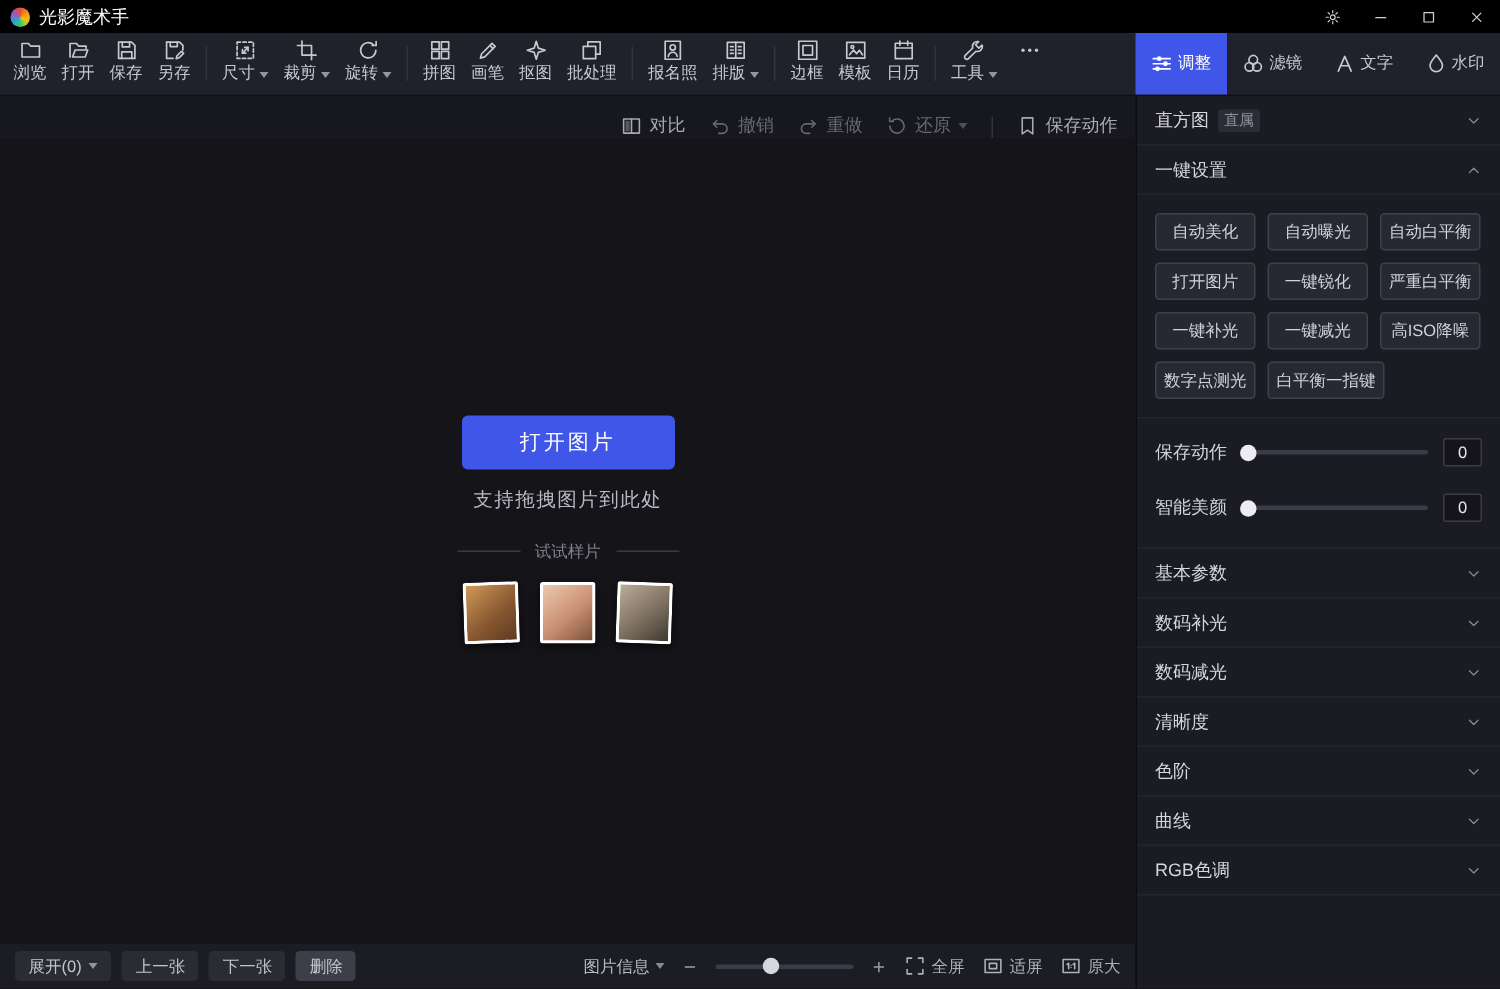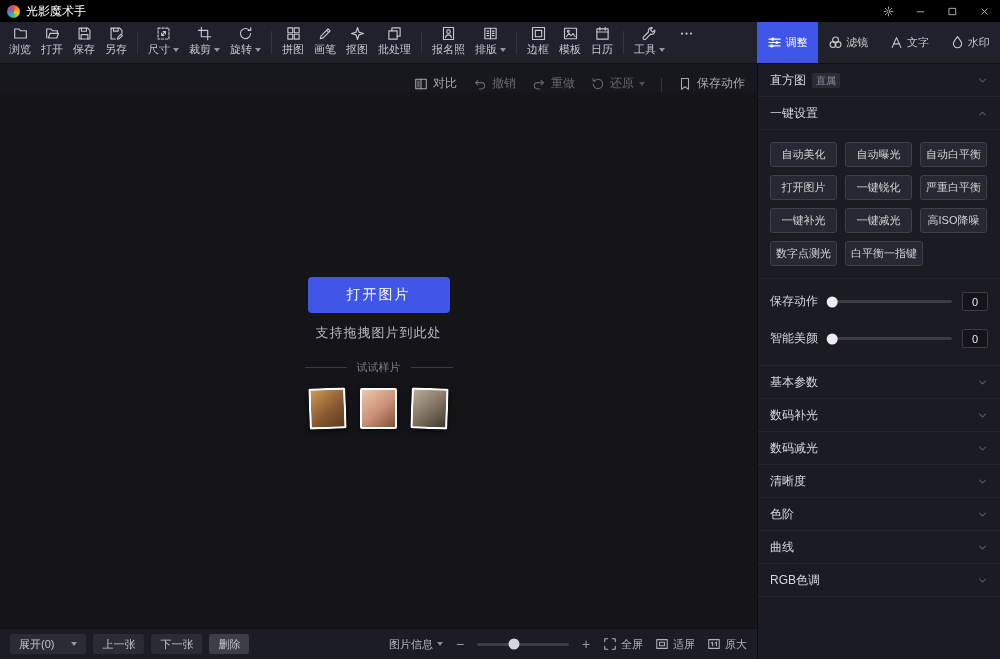--- a/index.html
+++ b/index.html
@@ -48,21 +48,21 @@
   .sample-row { margin-top:18px; display:flex; align-items:center; gap:10px; color:#81818b; font-size:11px; }
   .line { width:42px; height:1px; background:#3a3a44; }
   .thumbs { margin-top:13px; display:flex; gap:14px; align-items:center; }
   .thumb { width:37px; height:41px; padding:2px; border-radius:2px; box-shadow:0 2px 6px rgba(0,0,0,.55); cursor:pointer; }
   .thumb-1 { transform:rotate(-2deg); background:linear-gradient(140deg,#d09a58,#8a5a32 55%,#5c3a20) content-box,#fff; }
   .thumb-2 { background:linear-gradient(140deg,#ecc9ae,#c98f74 55%,#7d5138) content-box,#fff; }
   .thumb-3 { transform:rotate(2deg); background:linear-gradient(140deg,#b9ac98,#7d7060 55%,#3f382e) content-box,#fff; }
 
   .statusbar { height:31px; flex:0 0 31px; background:var(--statusbar-bg,#1c1c24); border-top:1px solid #101016; display:flex; align-items:center; padding:0 10px; font-size:11px; color:#b9b9c3; }
   .s-left { display:flex; gap:7px; align-items:center; }
-  .s-btn { height:20px; padding:0 9px; background:#2b2b34; border-radius:3px; display:flex; align-items:center; gap:17px; color:#c3c3cc; cursor:pointer; white-space:nowrap; }
+  .s-btn { height:20px; padding:0 9px; background:#2b2b34; border-radius:3px; display:flex; align-items:center; gap:5px; color:#c3c3cc; cursor:pointer; white-space:nowrap; }
   .s-btn.em { background:#3e3e48; }
   .s-right { margin-left:auto; display:flex; align-items:center; gap:11px; }
   .info-label { display:flex; align-items:center; gap:4px; cursor:pointer; }
   .zoom-minus,.zoom-plus { min-width:12px; text-align:center; color:#9a9aa4; font-size:14px; line-height:1; cursor:pointer; }
   .zoom-track { width:92px; height:3px; background:#3c3c48; border-radius:2px; position:relative; cursor:pointer; }
   .zoom-thumb { position:absolute; top:50%; transform:translate(-50%,-50%); width:11px; height:11px; border-radius:50%; background:#d6d6de; left:40%; }
   .view-btns { display:flex; gap:12px; }
   .view-item { display:flex; align-items:center; gap:4px; color:#b0b0ba; cursor:pointer; white-space:nowrap; }
 
   

